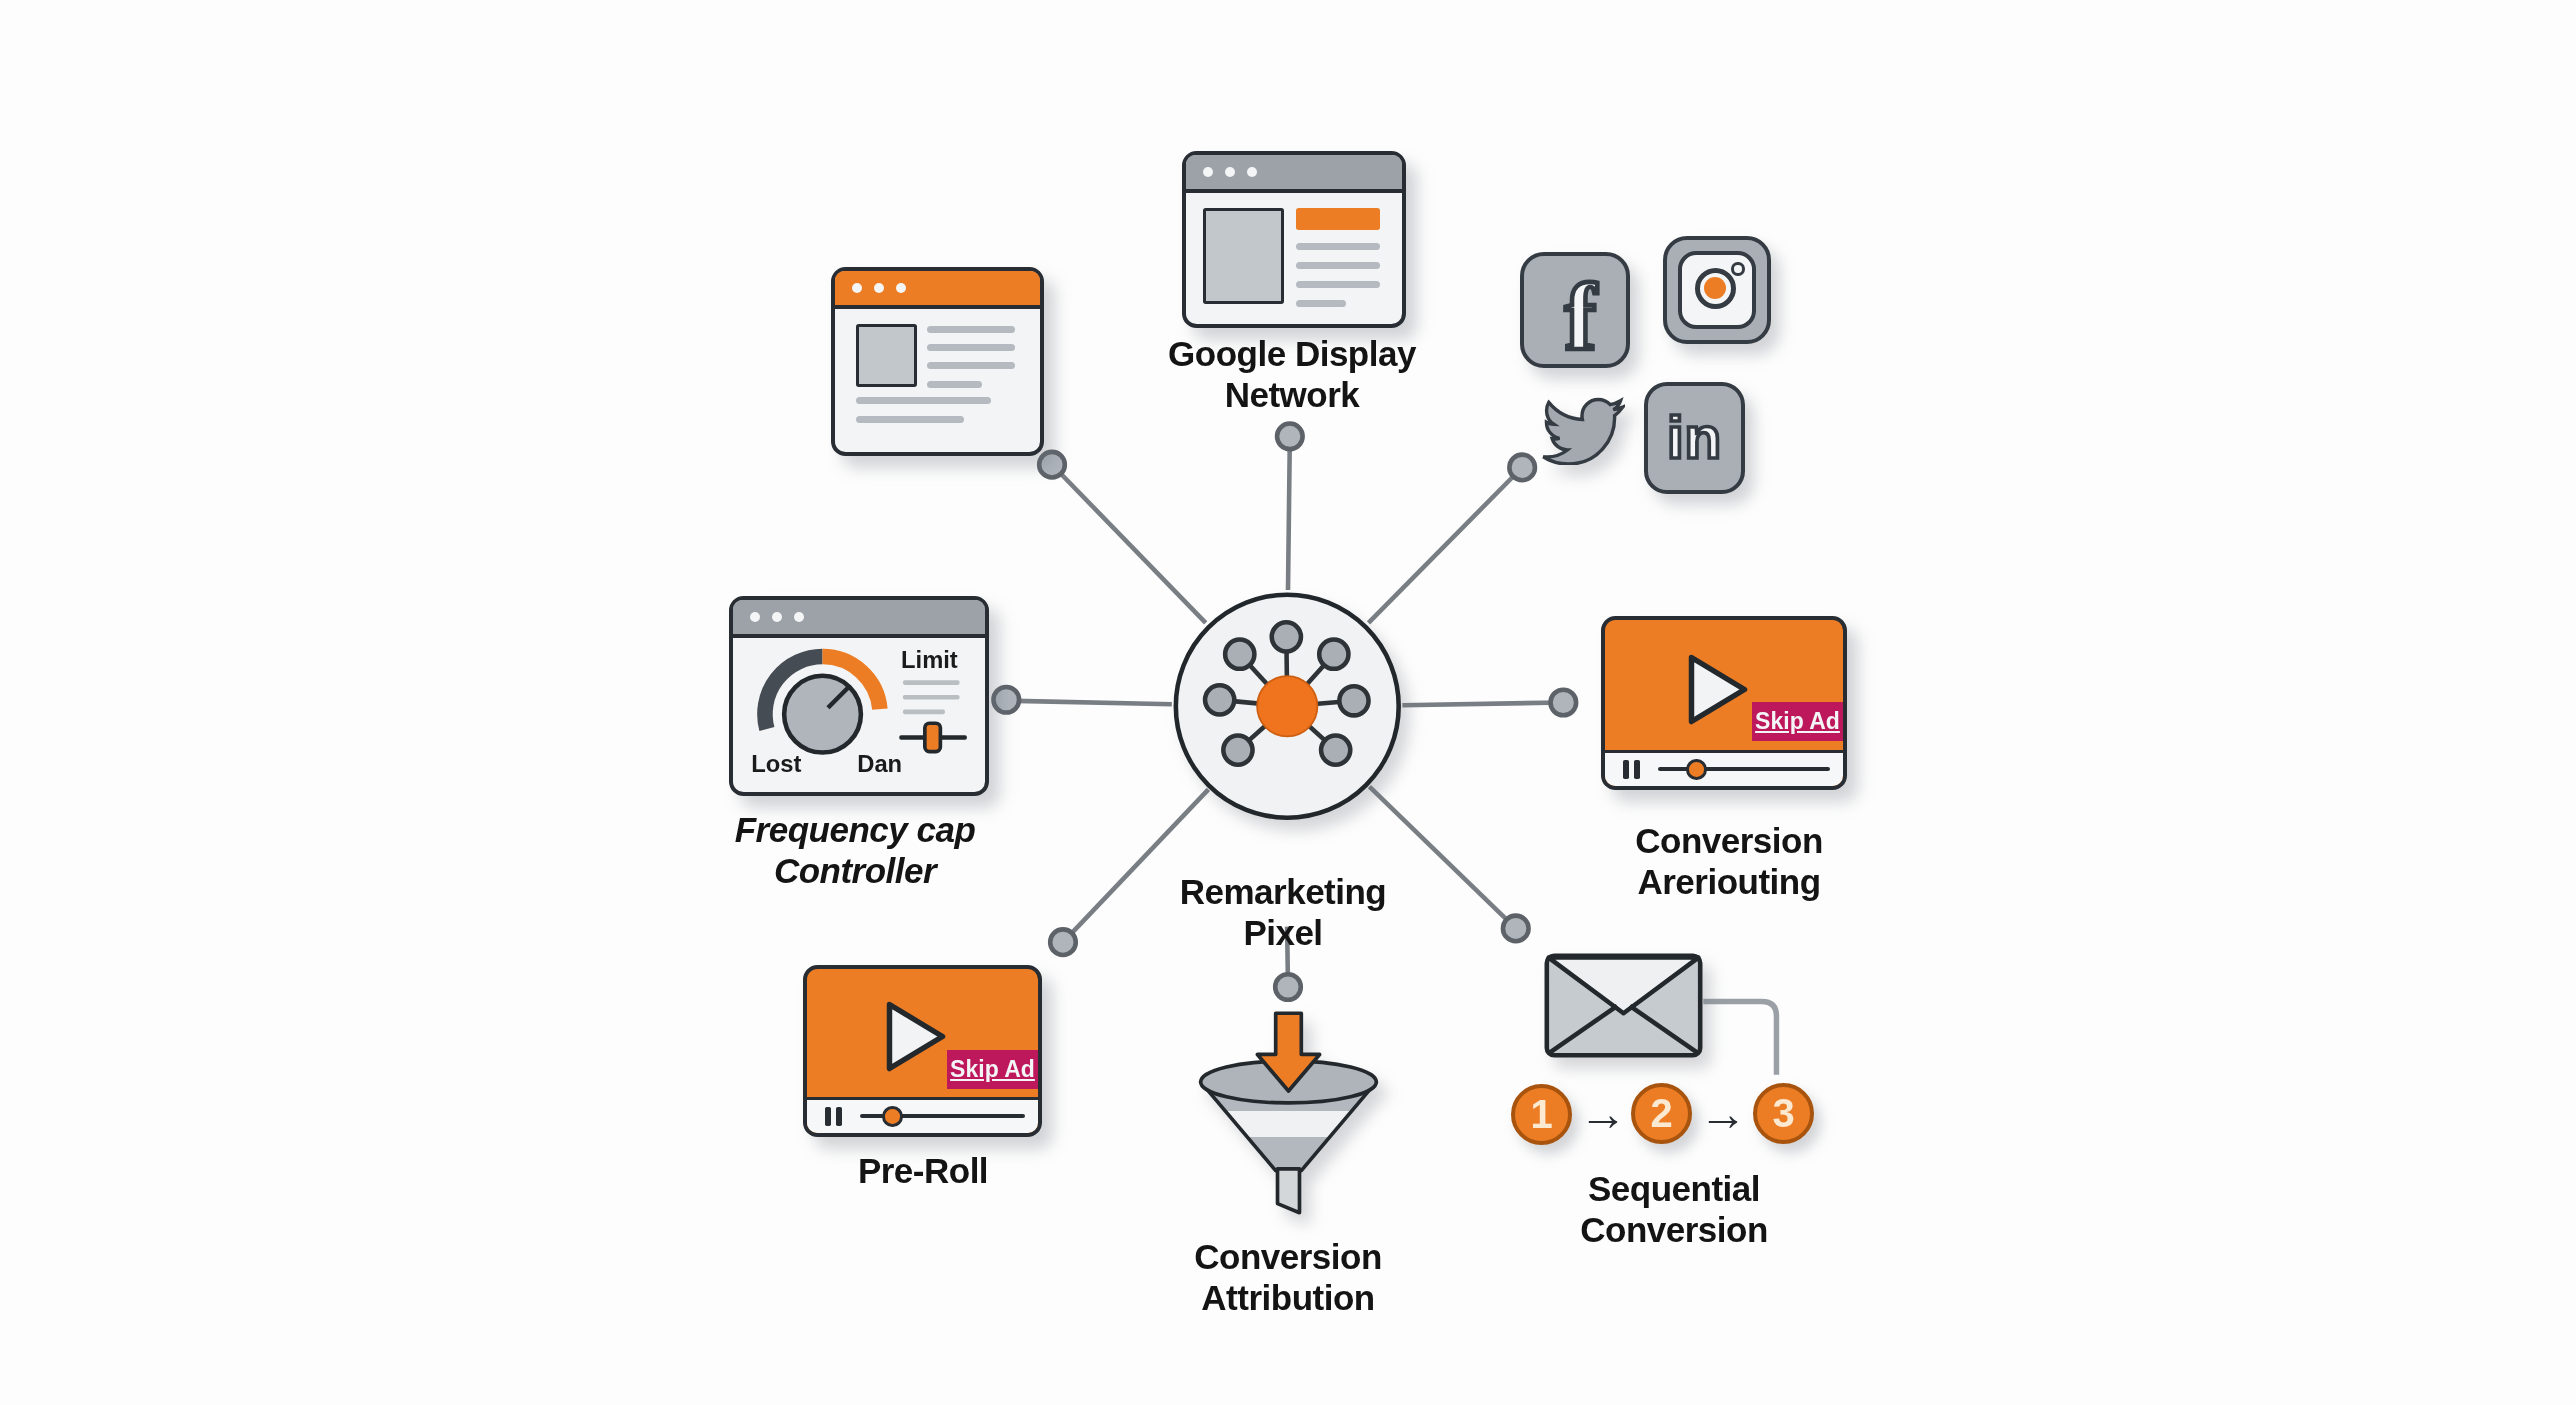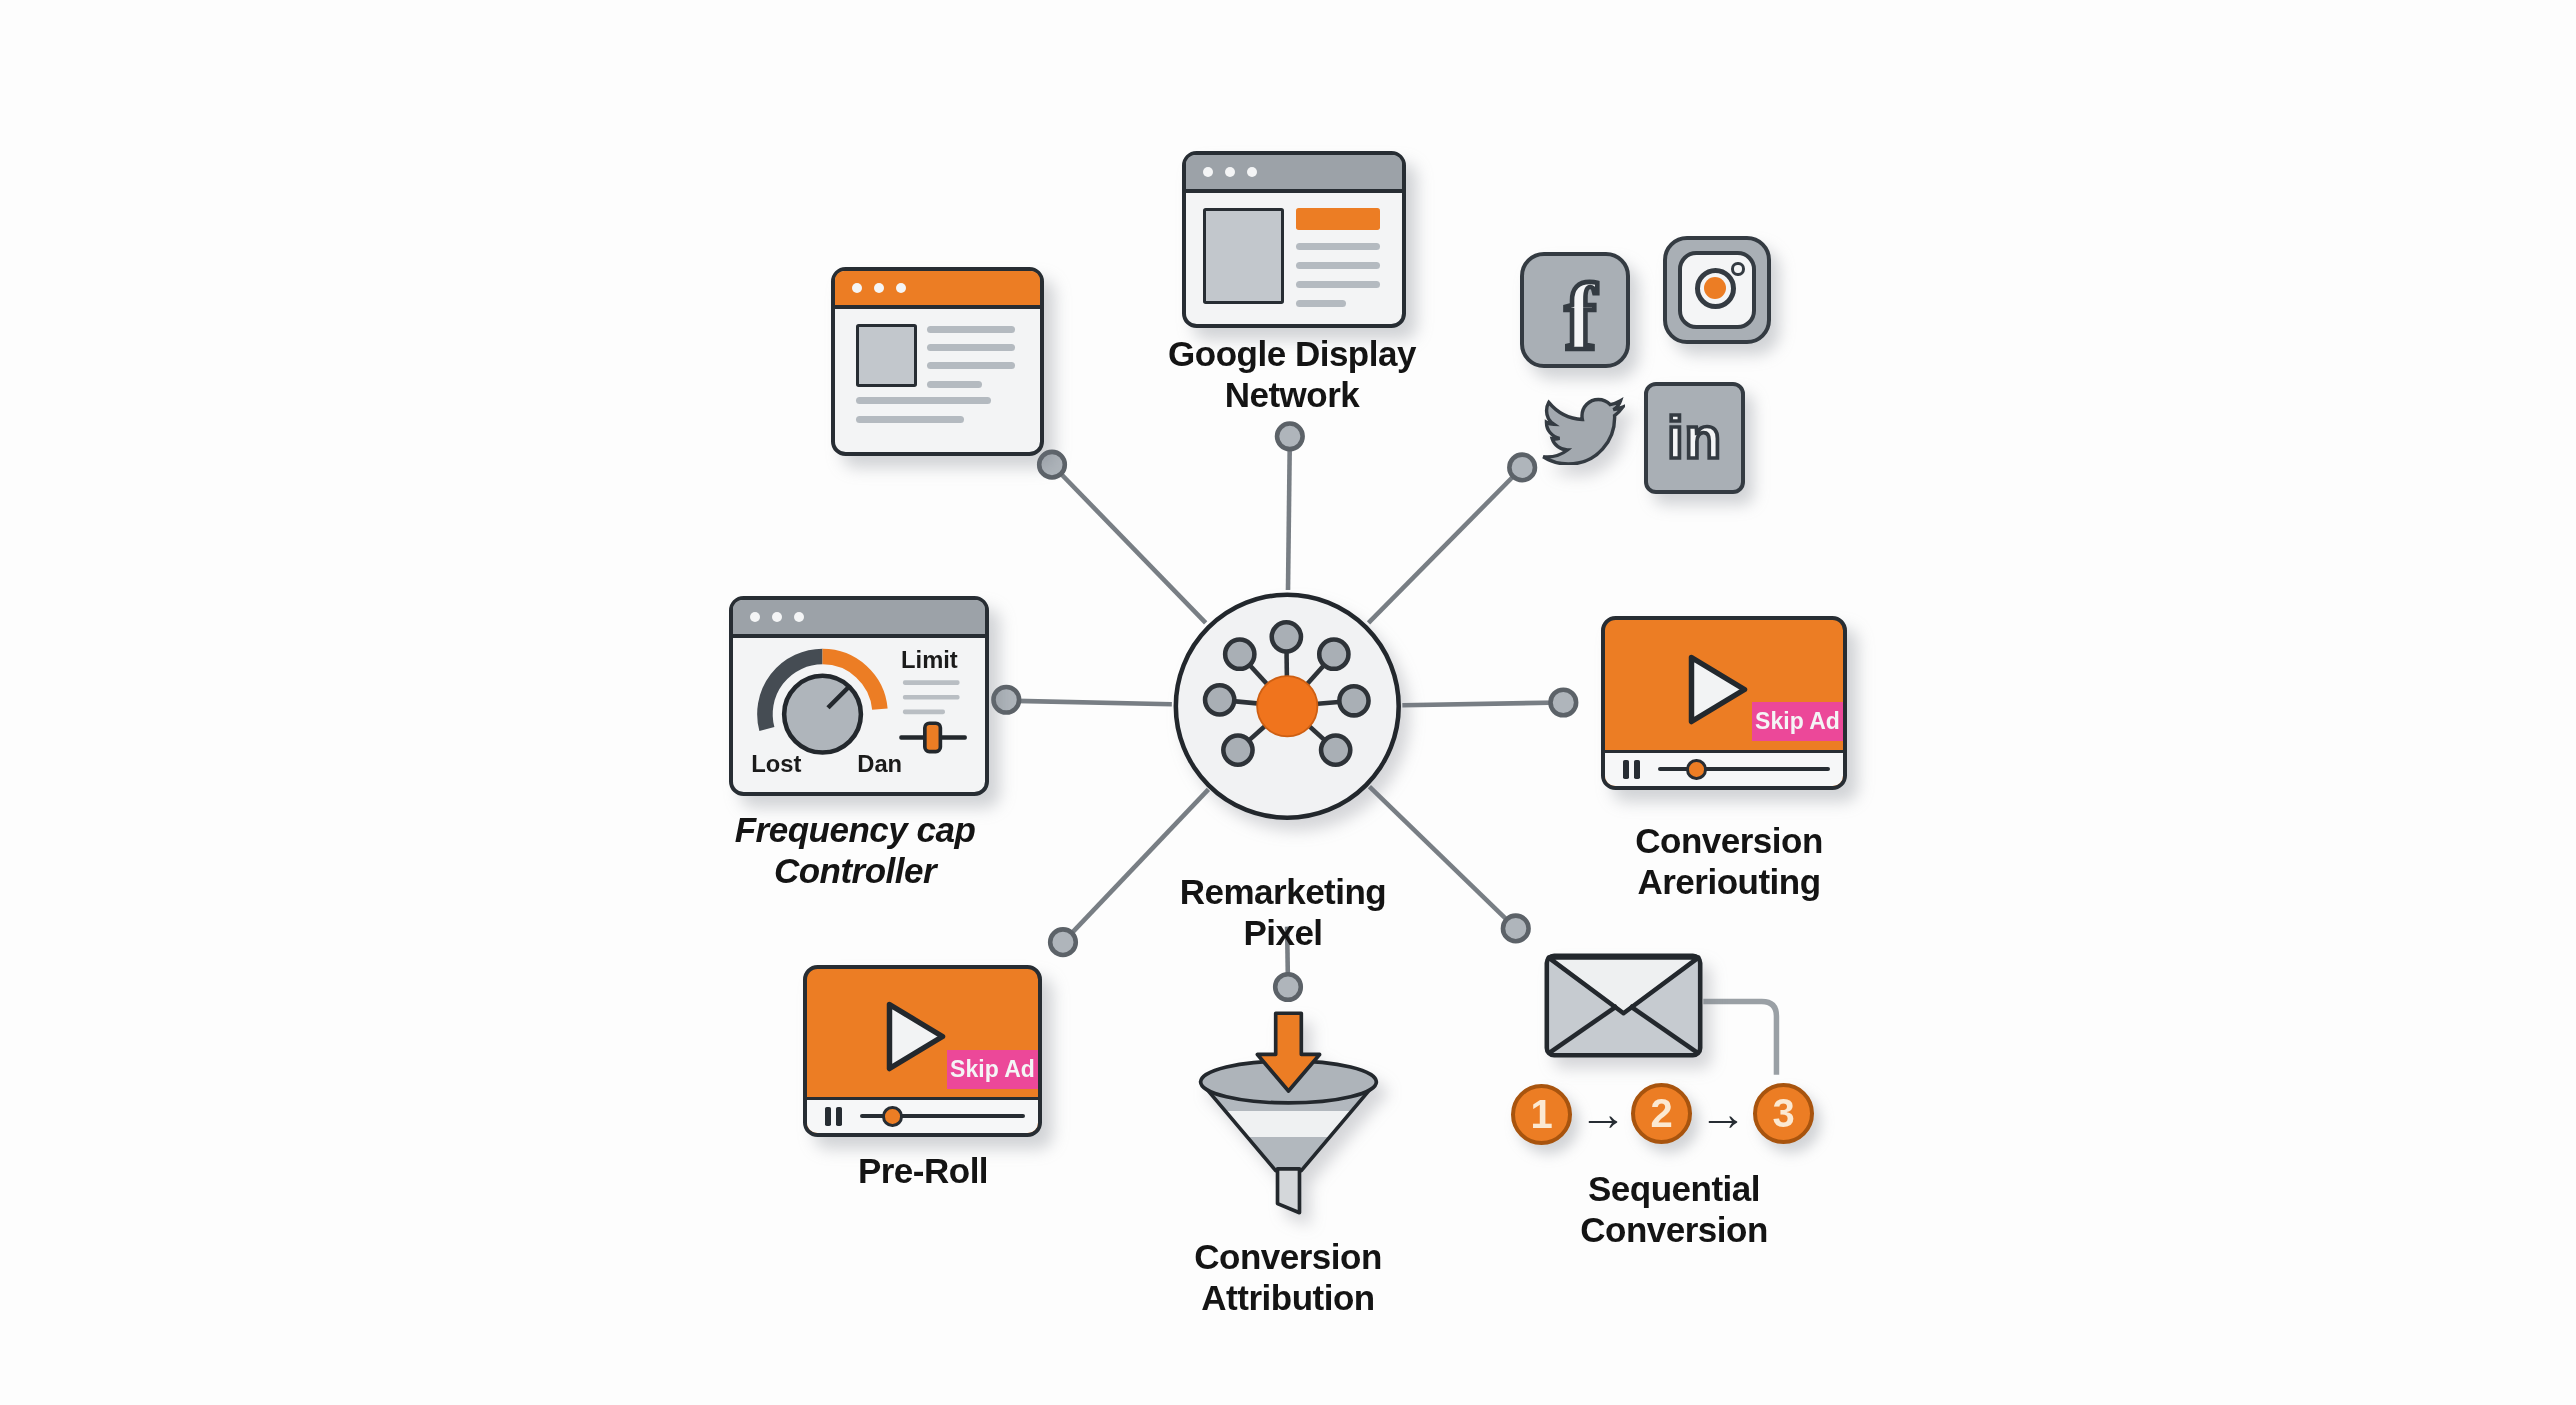--- a/index.html
+++ b/index.html
@@ -39,22 +39,22 @@
     filter:drop-shadow(11px 12.8px 8.2px rgba(110,115,125,.30));
   }
   .vbar{
     position:absolute;left:0;right:0;bottom:0;height:33px;background:#F6F7F8;
     border-top:3.7px solid #272D33;
   }
   .pausebar{position:absolute;width:5.5px;height:18.3px;background:#272D33;border-radius:1.8px;bottom:7.3px;}
   .progress{position:absolute;height:4.6px;background:#272D33;border-radius:2.7px;bottom:14.6px;}
   .pdot{position:absolute;width:14.6px;height:14.6px;border-radius:50%;background:#EC7D24;border:3.7px solid #272D33;bottom:6.4px;}
   .skipbadge{
-    position:absolute;background:#ec4899;color:#F4F5F6;font-weight:bold;font-size:23px;
-    display:flex;align-items:center;justify-content:center;z-index:2;
+    position:absolute;background:#be185d;color:#F4F5F6;font-weight:bold;font-size:23px;
+    display:flex;align-items:center;justify-content:center;z-index:2;text-decoration:underline;
   }
   
   .socbox{
     position:absolute;z-index:2;background:#A9AFB5;border:4.6px solid #343B42;border-radius:24px;
     filter:drop-shadow(9.1px 11px 7.3px rgba(110,115,125,.30));
     display:flex;align-items:center;justify-content:center;
   }
   .fbletter{
     color:#F4F5F6;font-weight:bold;font-size:95px;line-height:1;
     -webkit-text-stroke:4.6px #343B42;transform:translate(5.5px,7.3px);
@@ -173,21 +173,21 @@
   <div class="ig-inner">
     <div class="ig-lens">
       <div class="ig-lens-core"></div>
     </div>
     <div class="ig-dot"></div>
   </div>
 </div>
 <svg class="icon-svg" style="left:1541px;top:392px;" width="84" height="73" viewBox="0 0 512 470">
   <path fill="#A3A9AF" stroke="#343B42" stroke-width="22" d="M459.37 151.716c.325 4.548.325 9.097.325 13.645 0 138.72-105.583 298.558-298.558 298.558-59.452 0-114.68-17.219-161.137-47.106 8.447.974 16.568 1.299 25.34 1.299 49.055 0 94.213-16.568 130.274-44.832-46.132-.975-84.792-31.188-98.112-72.772 6.498.974 12.995 1.624 19.818 1.624 9.421 0 18.843-1.3 27.614-3.573-48.081-9.747-84.143-51.98-84.143-102.985v-1.299c13.969 7.797 30.214 12.67 47.431 13.319-28.264-18.843-46.781-51.005-46.781-87.391 0-19.492 5.197-37.36 14.294-52.954 51.655 63.675 129.3 105.258 216.365 109.807-1.624-7.797-2.599-15.918-2.599-24.04 0-57.828 46.782-104.934 104.934-104.934 30.213 0 57.502 12.67 76.67 33.137 23.715-4.548 46.456-13.32 66.599-25.34-7.798 24.366-24.366 44.833-46.132 57.827 21.117-2.273 41.584-8.122 60.426-16.243-14.292 20.791-32.161 39.308-52.628 54.253z"></path>
 </svg>
-<div class="socbox" style="left:1644px;top:382px;width:93px;height:104px;border-radius:12px;justify-content:center;">
+<div class="socbox" style="left:1644px;top:382px;width:93px;height:104px;border-radius:23px;justify-content:center;">
   <span class="inletters">in</span>
 </div>
 
 <div class="window" style="left:729px;top:596px;width:252px;height:192px;">
   <div class="win-header gray">
     <span class="hdot"></span>
     <span class="hdot"></span>
     <span class="hdot"></span>
   </div>
   <svg style="position:absolute;left:0;top:38px;" width="243" height="145" viewBox="0 0 266 158">

